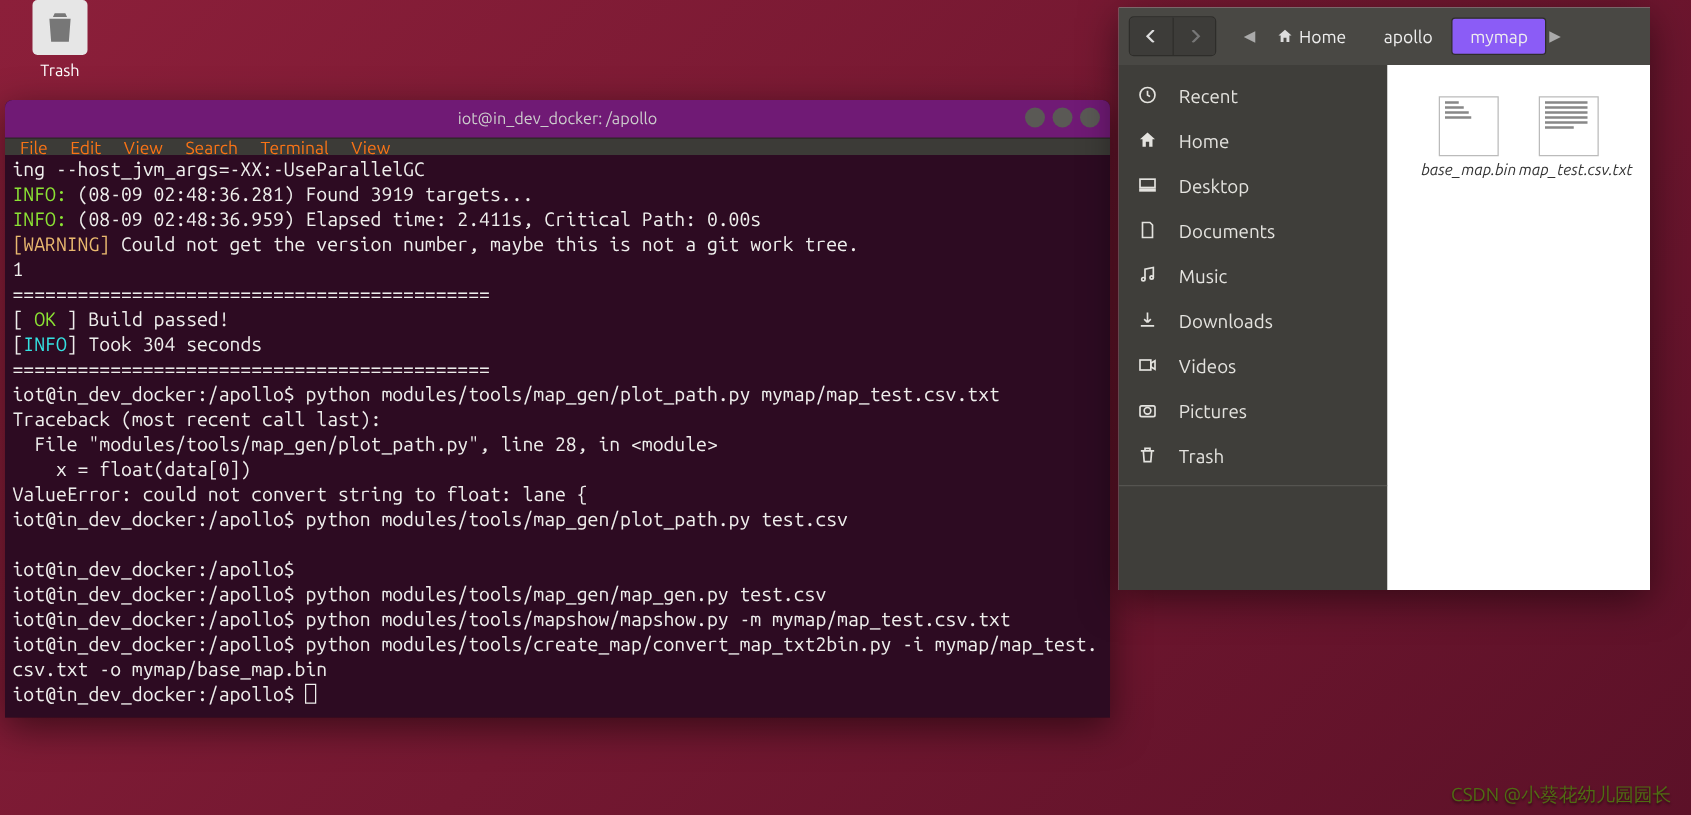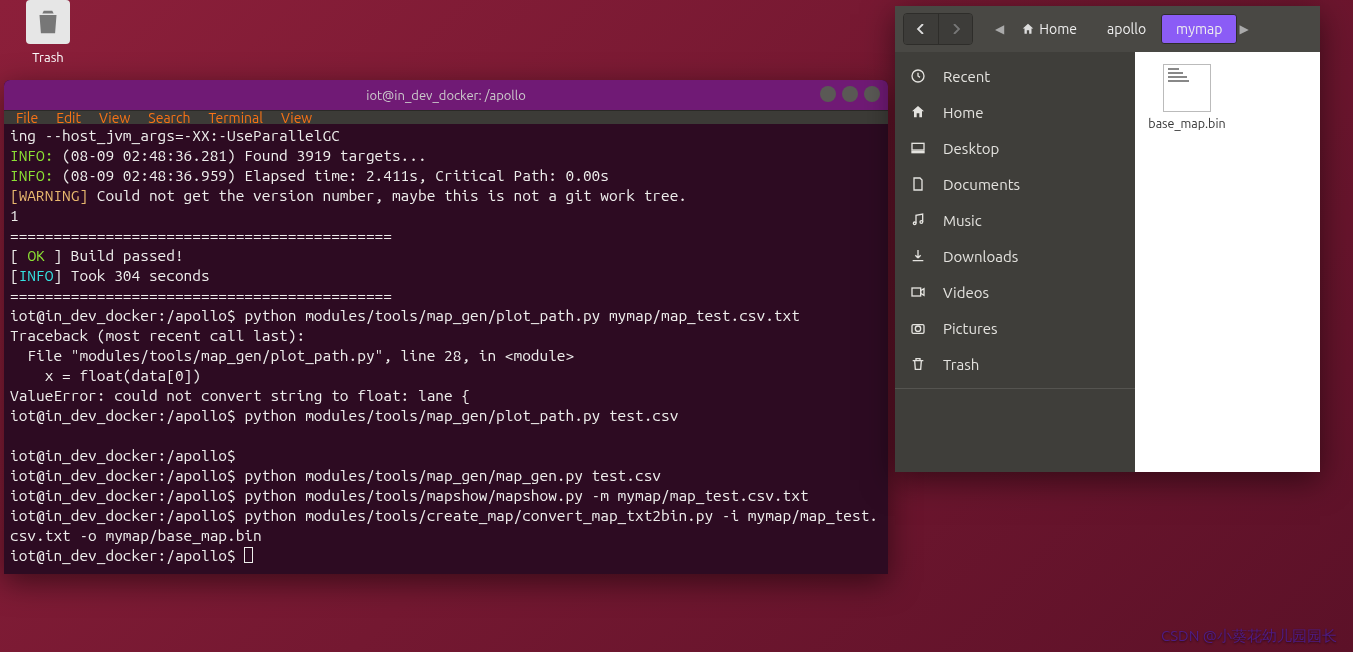--- a/index.html
+++ b/index.html
@@ -178,22 +178,23 @@
   color: #e4e3df;
   font-size: 15px;
 }
 .sb-icon { width: 18px; height: 18px; display: flex; align-items: center; justify-content: center; color: #e4e3df; }
 .sb-sep { height: 1px; background: #555450; margin: 6px 0; }
 
 .files-content {
   flex: 1;
   background: #fff;
   display: flex;
-  padding: 12px;
+  padding: 25px;
   align-items: flex-start;
+  font-style: italic;
 }
 .file-item {
   width: 80px;
   text-align: center;
   font-size: 12.5px;
   color: #333;
 }
 .file-thumb {
   width: 48px;
   height: 48px;
@@ -206,21 +207,21 @@
   gap: 2px;
 }
 .file-thumb .fline { height: 2px; background: #888; }
 .file-thumb.bin .fline { width: 70%; }
 .file-thumb.txt .fline { width: 90%; }
 
 .watermark {
   position: absolute;
   bottom: 6px;
   right: 16px;
-  color: #4c1d95;
+  color: #4d7c0f;
   font-size: 15px;
   opacity: 0.85;
   text-shadow: 0 1px 2px rgba(0,0,0,0.6);
 }
 </style>
 </head>
 <body>
 
 <div class="desktop-icon">
   <div class="trash-icon">
@@ -389,17 +390,28 @@
     <div class="files-content">
       <div class="file-item">
         <div class="file-thumb bin">
           <div class="fline" style="width:30%"></div>
             <div class="fline" style="width:40%"></div>
             <div class="fline" style="width:50%"></div>
             <div class="fline" style="width:55%"></div>
         </div>
         <div>base_map.bin</div>
       </div>
+      <div class="file-item">
+        <div class="file-thumb txt">
+          <div class="fline"></div>
+            <div class="fline"></div>
+            <div class="fline"></div>
+            <div class="fline"></div>
+            <div class="fline"></div>
+            <div class="fline" style="width:60%"></div>
+        </div>
+        <div>map_test.csv.txt</div>
+      </div>
     </div>
   </div>
 </div>
 
 <div class="watermark">CSDN @小葵花幼儿园园长</div>
 
 </body></html>

